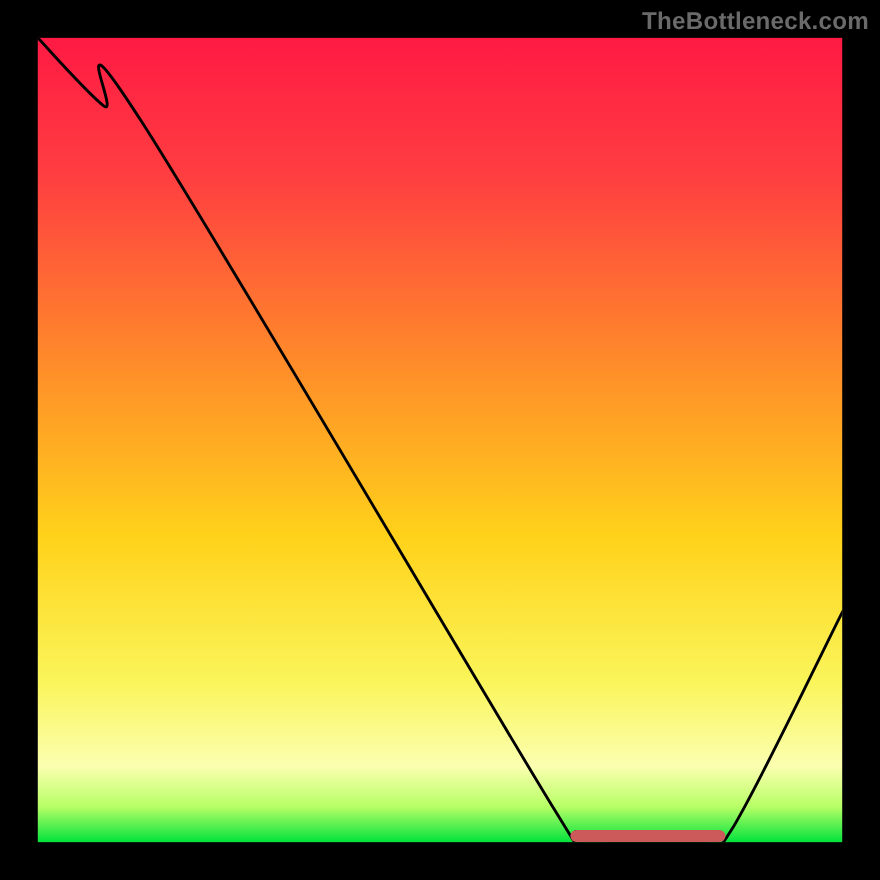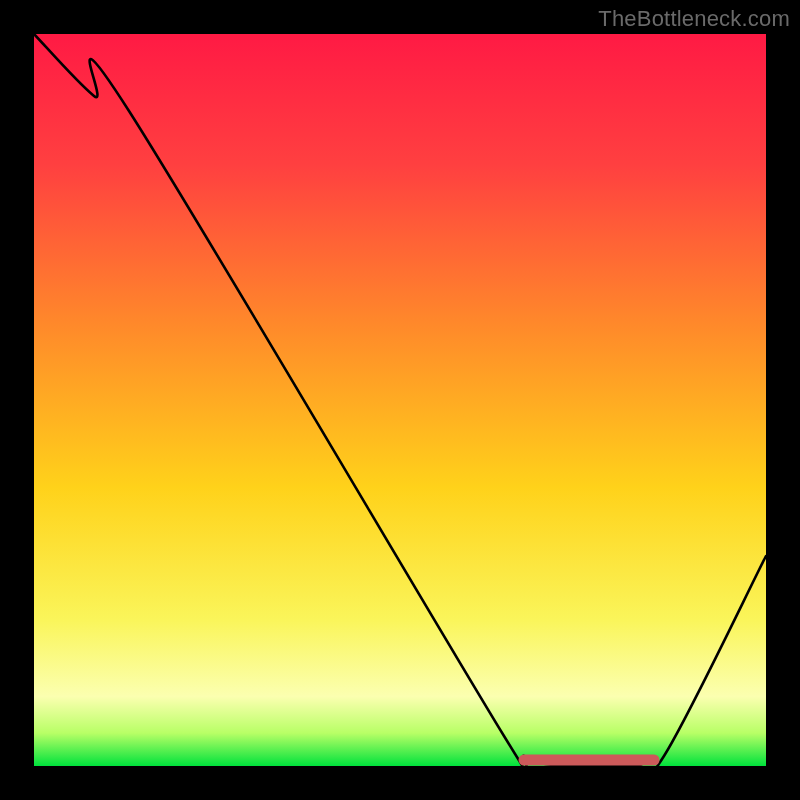--- a/index.html
+++ b/index.html
@@ -32,21 +32,21 @@
     top: 0;
     width: 100%;
     height: 100%;
   }
   .watermark {
     position: absolute;
     top: 6px;
     right: 10px;
     font-family: Arial, Helvetica, sans-serif;
     font-size: 22px;
-    font-weight: 400;
+    font-weight: 700;
     color: #6a6a6a;
     letter-spacing: 0.2px;
   }
   svg.curve {
     position: absolute;
     left: 0;
     top: 0;
     width: 100%;
     height: 100%;
   }

